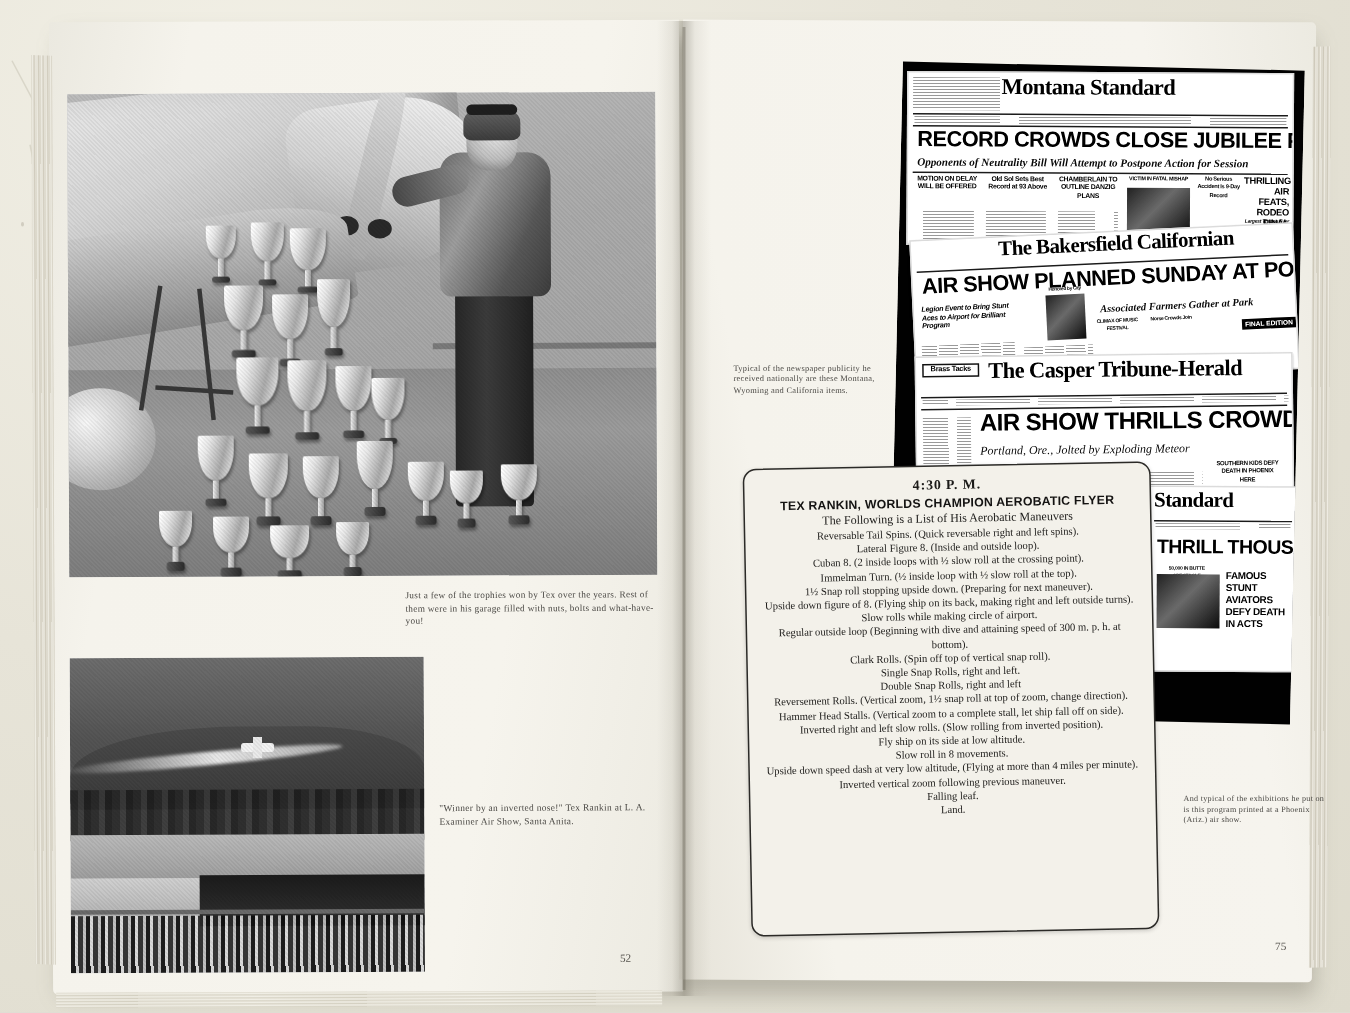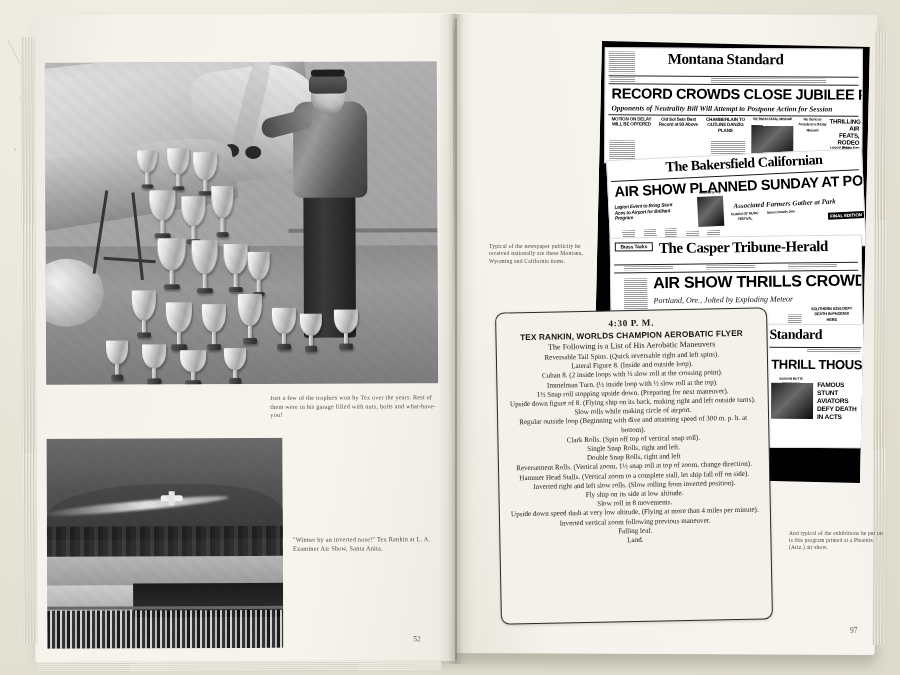--- a/index.html
+++ b/index.html
@@ -766,15 +766,15 @@
       <li>Slow roll in 8 movements.</li>
       <li>Upside down speed dash at very low altitude, (Flying at more than 4 miles per minute).</li>
       <li>Inverted vertical zoom following previous maneuver.</li>
       <li>Falling leaf.</li>
       <li>Land.</li>
     </ul>
   </div>
 
   <div class="caption" id="caption-program">And typical of the exhibitions he put on is this program printed at a Phoenix (Ariz.) air show.</div>
 
-  <div class="folio" id="folio-right">97</div>
+  <div class="folio" id="folio-right">75</div>
 
 </div>
 
 </body></html>

